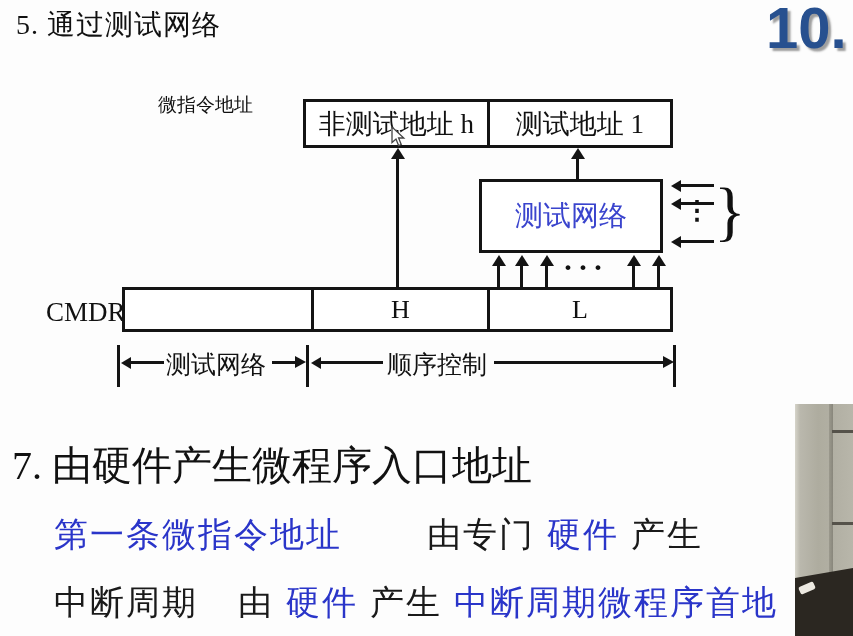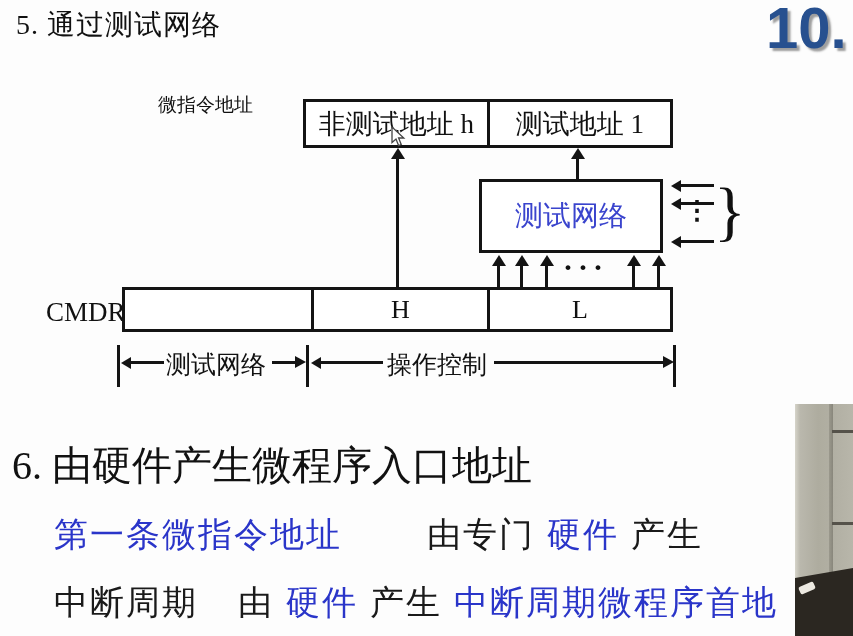--- a/index.html
+++ b/index.html
@@ -140,25 +140,25 @@
   <div class="tick" style="left:117px;"></div>
   <div class="tick" style="left:306px;"></div>
   <div class="tick" style="left:673px;"></div>
 
   <div class="h-arrow-left" style="left:131px;top:361px;width:33px;"></div>
   <div class="dim-label" style="left:166px;">测试网络</div>
   <div class="dim-line" style="left:272px;top:361px;width:24px;"></div>
   <div class="ah-right" style="left:295px;top:356px;"></div>
 
   <div class="h-arrow-left" style="left:321px;top:361px;width:62px;"></div>
-  <div class="dim-label" style="left:387px;">操作控制</div>
+  <div class="dim-label" style="left:387px;">顺序控制</div>
   <div class="dim-line" style="left:494px;top:361px;width:170px;"></div>
   <div class="ah-right" style="left:663px;top:356px;"></div>
 
-  <div class="title6">6. 由硬件产生微程序入口地址</div>
+  <div class="title6">7. 由硬件产生微程序入口地址</div>
 
   <div class="note-line line2">
     <span class="black">中断周期</span><span class="black gap-lg">由</span><span class="blue gap-sm">硬件</span><span class="black gap-sm">产生</span><span class="blue gap-sm">中断周期微程序首地</span>
   </div>
 
   <div class="note-line line1">
     <span class="blue">第一条微指令地址</span><span class="black gap-xl">由专门</span><span class="blue gap-sm">硬件</span><span class="black gap-sm">产生</span>
   </div>
 
   <div class="video-overlay">

